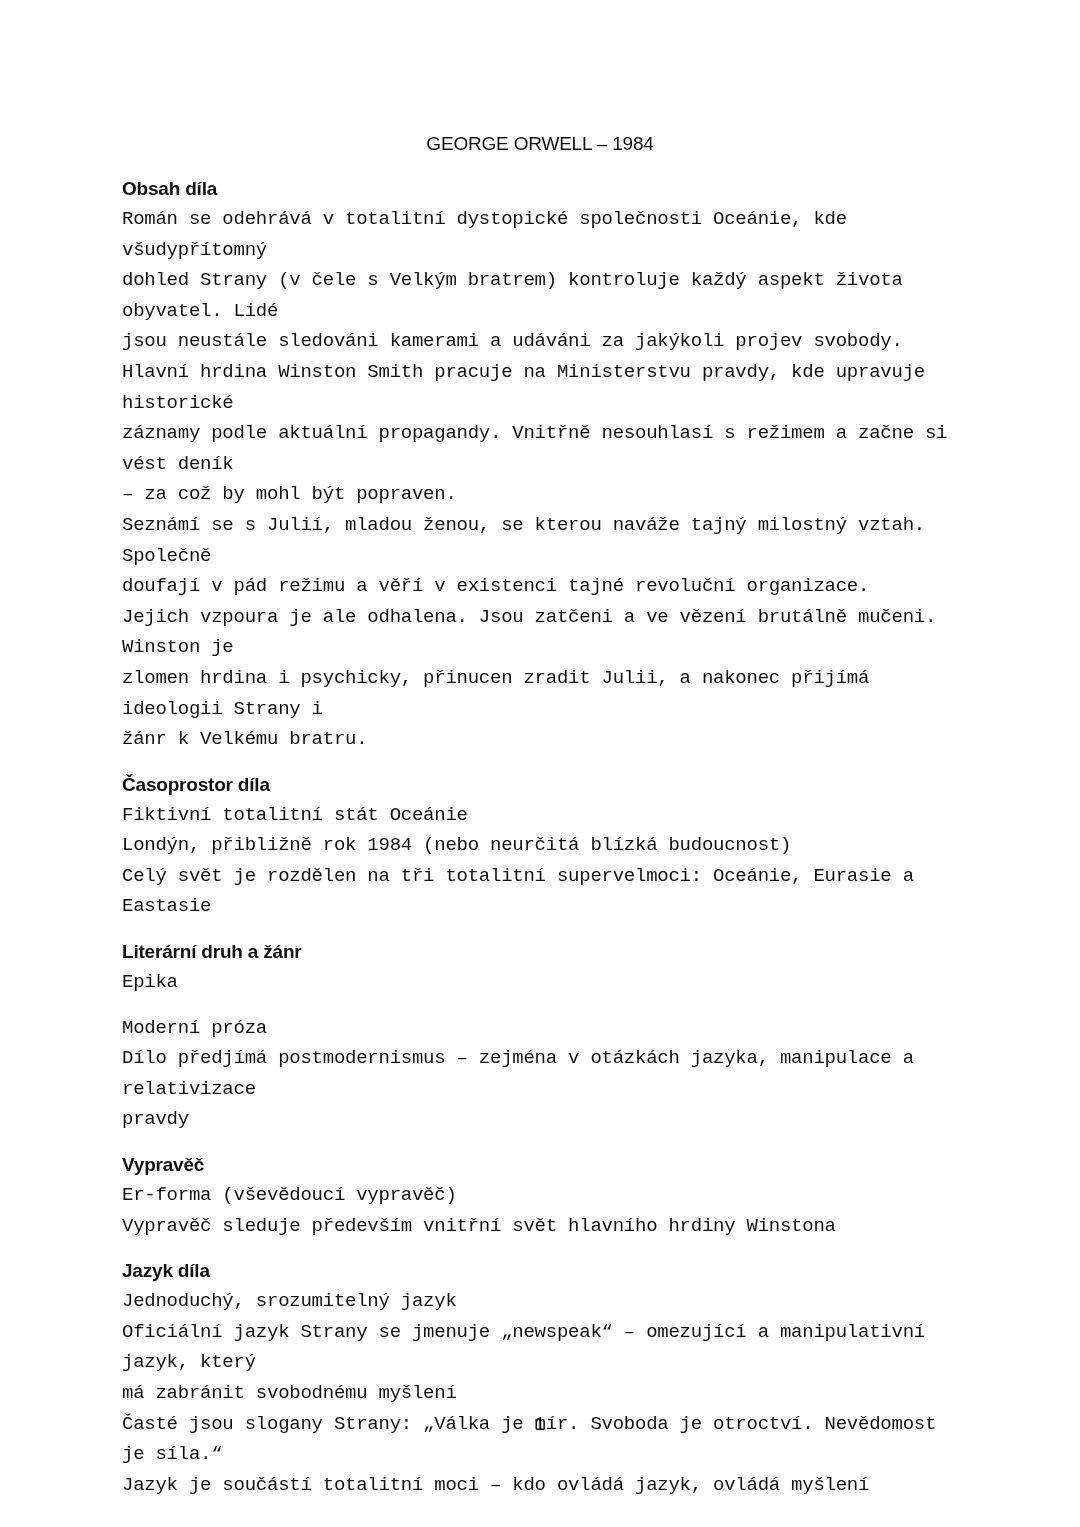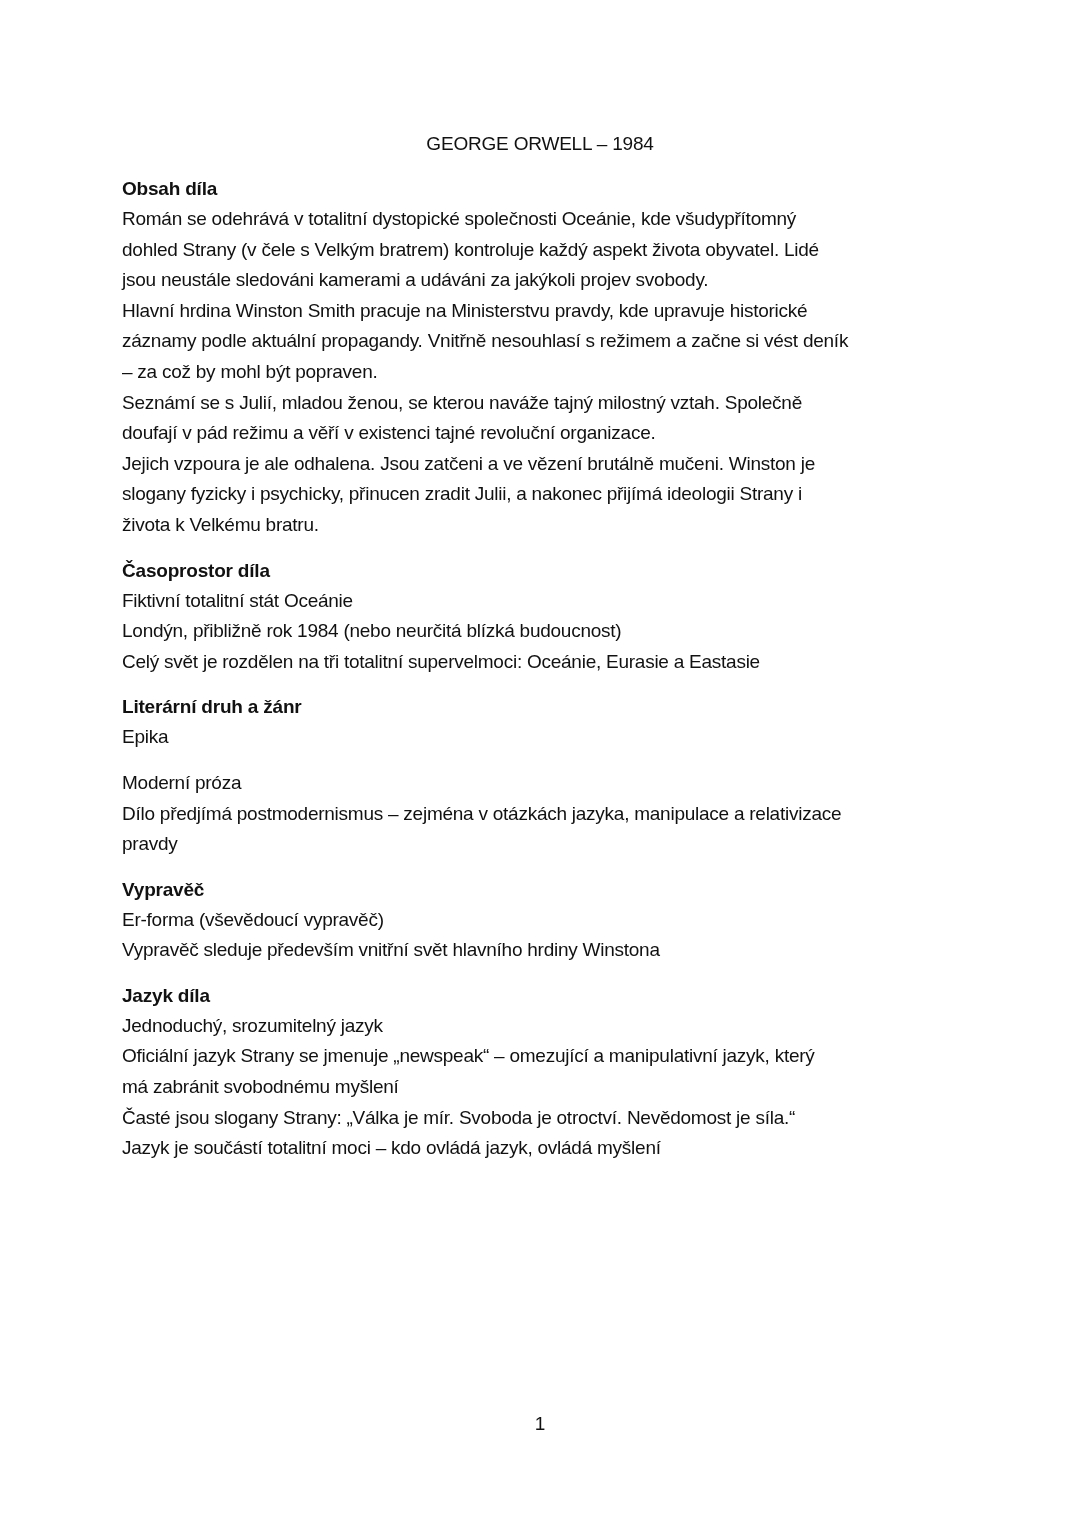--- a/index.html
+++ b/index.html
@@ -47,20 +47,21 @@
       font-size: 19px;
       line-height: 30px;
       font-weight: bold;
       letter-spacing: -0.2px;
     }
     .section p {
       margin: 0;
       font-size: 19px;
       line-height: 30.6px;
       letter-spacing: -0.25px;
+      font-family: Liberation Mono, monospace;
     }
     .page-number {
       position: absolute;
       top: 1410px;
       left: 0;
       width: 1080px;
       text-align: center;
       font-size: 19px;
       line-height: 28px;
     }
@@ -77,22 +78,22 @@
       <h2>Obsah díla</h2>
       <p>Román se odehrává v totalitní dystopické společnosti Oceánie, kde všudypřítomný</p>
       <p>dohled Strany (v čele s Velkým bratrem) kontroluje každý aspekt života obyvatel. Lidé</p>
       <p>jsou neustále sledováni kamerami a udáváni za jakýkoli projev svobody.</p>
       <p>Hlavní hrdina Winston Smith pracuje na Ministerstvu pravdy, kde upravuje historické</p>
       <p>záznamy podle aktuální propagandy. Vnitřně nesouhlasí s režimem a začne si vést deník</p>
       <p>– za což by mohl být popraven.</p>
       <p>Seznámí se s Julií, mladou ženou, se kterou naváže tajný milostný vztah. Společně</p>
       <p>doufají v pád režimu a věří v existenci tajné revoluční organizace.</p>
       <p>Jejich vzpoura je ale odhalena. Jsou zatčeni a ve vězení brutálně mučeni. Winston je</p>
-      <p>slogany fyzicky i psychicky, přinucen zradit Julii, a nakonec přijímá ideologii Strany i</p>
-      <p>života k Velkému bratru.</p>
+      <p>zlomen hrdina i psychicky, přinucen zradit Julii, a nakonec přijímá ideologii Strany i</p>
+      <p>žánr k Velkému bratru.</p>
     </div>
 
     <div class="section">
       <h2>Časoprostor díla</h2>
       <p>Fiktivní totalitní stát Oceánie</p>
       <p>Londýn, přibližně rok 1984 (nebo neurčitá blízká budoucnost)</p>
       <p>Celý svět je rozdělen na tři totalitní supervelmoci: Oceánie, Eurasie a Eastasie</p>
     </div>
 
     <div class="section">

